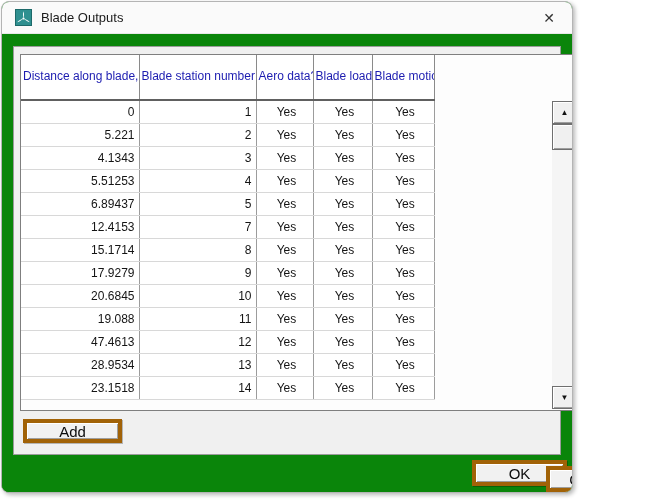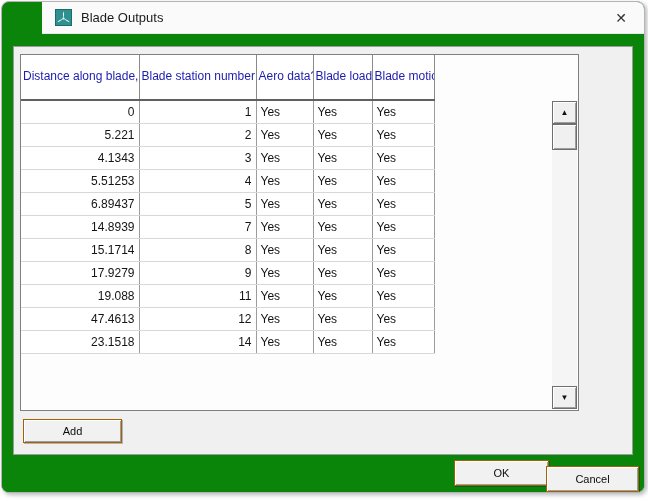--- a/index.html
+++ b/index.html
@@ -1,21 +1,21 @@
 <!DOCTYPE html>
 <html><head>
 <meta charset="utf-8">
 <style>
   * { margin:0; padding:0; box-sizing:border-box; }
   html,body { width:648px; height:501px; background:#ffffff; overflow:hidden;
               font-family:"Liberation Sans", sans-serif; }
 
-  .dialog { position:absolute; left:1px; top:1px; width:644px; height:492px;
+  .dialog { position:absolute; left:1px; top:1px; width:572px; height:492px;
             border-radius:8px; border:1px solid #b4b4b4; background:#0a850a;
-            box-shadow:2px 2px 4px rgba(0,0,0,.28); overflow:hidden;padding-left:40px; }
+            box-shadow:2px 2px 4px rgba(0,0,0,.28); overflow:hidden; }
 
   
   .titlebar { position:relative; height:32px; background:#fafafa;
               display:flex; align-items:center; padding-left:13px;
               border-bottom:1px solid #e8e8e8; }
   .app-icon { width:17px; height:17px; margin-right:9px; flex:0 0 auto; }
   .title { font-size:13px; color:#1b1b1b; }
   .close-btn { margin-left:auto; width:46px; height:32px; display:flex;
                align-items:center; justify-content:center; cursor:default;
                font-size:14px; color:#333; }
@@ -32,42 +32,42 @@
   table { border-collapse:collapse; table-layout:fixed; width:413px; }
   th, td { font-size:12px; overflow:hidden; white-space:nowrap; }
   th { height:45px; background:#ffffff; color:#1c1cb0; font-weight:normal;
        line-height:1.3; text-align:center; vertical-align:middle;
        border-right:1px solid #8a8a8a; border-bottom:2px solid #606060; padding:0 2px; }
   td { height:23px; color:#141414; background:#fff;
        border-right:1px solid #9c9c9c; border-bottom:1px solid #d8d8d8; }
   .c0 { width:118px; } .c1 { width:117px; } .c2 { width:57px; }
   .c3 { width:59px; }  .c4 { width:62px; }
   td.c0, td.c1 { text-align:right; padding-right:4px; }
-  td.c2, td.c3, td.c4 { text-align:left; padding-left:4px; }
+  td.c2, td.c3, td.c4 { text-align:center; padding-left:4px; }
 
   
   .vscroll { position:absolute; top:46px; right:1px; bottom:1px; width:25px;
              background:#f5f5f5; }
   .sb-btn { position:absolute; left:0; width:25px; height:23px; background:#f0f0f0;
             border:1px solid #6f6f6f; display:flex; align-items:center; justify-content:center;
             box-shadow:inset 1px 1px 0 #ffffff, inset -1px -1px 0 #9e9e9e;
             font-size:8px; color:#111; line-height:1; }
   .sb-up { top:0; }
   .sb-down { bottom:0; }
   .sb-thumb { position:absolute; left:0; top:23px; width:25px; height:26px;
               background:#f0f0f0; border:1px solid #6f6f6f;
               box-shadow:inset 1px 1px 0 #ffffff, inset -1px -1px 0 #9e9e9e; }
 
   
-  .btn { background:#f1f1f1; border:1px solid #a16207; color:#0c0c0c;
-         font-size:11px; font-family:"Liberation Sans", sans-serif;
+  .btn { background:#f1f1f1; border:4px solid #a16207; color:#0c0c0c;
+         font-size:15px; font-family:"Liberation Sans", sans-serif;
          box-shadow:inset 1px 1px 0 #ffffff, inset -1px -1px 0 #9e9e9e,
                     1px 1px 0 rgba(0,0,0,.25); }
   .add-btn { position:absolute; left:9px; top:372px; width:99px; height:24px; }
-  .ok-btn { position:absolute; left:452px; top:426px; width:95px; height:26px; }
+  .ok-btn { position:absolute; left:470px; top:426px; width:95px; height:26px; }
   .cancel-btn { position:absolute; left:544px; top:426px; width:93px; height:26px;margin-top:6px; }
 </style>
 </head>
 <body>
 
 <div class="dialog">
 
   <div class="titlebar">
     <svg class="app-icon" viewBox="0 0 17 17">
       <rect x="0.5" y="0.5" width="16" height="16" fill="#2f9090" stroke="#1d6a6a"></rect>
@@ -126,50 +126,64 @@
                 <td class="c4">Yes</td>
               </tr>
               <tr>
                 <td class="c0">6.89437</td>
                 <td class="c1">5</td>
                 <td class="c2">Yes</td>
                 <td class="c3">Yes</td>
                 <td class="c4">Yes</td>
               </tr>
               <tr>
-                <td class="c0">14.8939</td>
+                <td class="c0">12.4153</td>
                 <td class="c1">7</td>
                 <td class="c2">Yes</td>
                 <td class="c3">Yes</td>
                 <td class="c4">Yes</td>
               </tr>
               <tr>
                 <td class="c0">15.1714</td>
                 <td class="c1">8</td>
                 <td class="c2">Yes</td>
                 <td class="c3">Yes</td>
                 <td class="c4">Yes</td>
               </tr>
               <tr>
                 <td class="c0">17.9279</td>
                 <td class="c1">9</td>
                 <td class="c2">Yes</td>
                 <td class="c3">Yes</td>
                 <td class="c4">Yes</td>
               </tr>
               <tr>
+                <td class="c0">20.6845</td>
+                <td class="c1">10</td>
+                <td class="c2">Yes</td>
+                <td class="c3">Yes</td>
+                <td class="c4">Yes</td>
+              </tr>
+              <tr>
                 <td class="c0">19.088</td>
                 <td class="c1">11</td>
                 <td class="c2">Yes</td>
                 <td class="c3">Yes</td>
                 <td class="c4">Yes</td>
               </tr>
               <tr>
                 <td class="c0">47.4613</td>
                 <td class="c1">12</td>
+                <td class="c2">Yes</td>
+                <td class="c3">Yes</td>
+                <td class="c4">Yes</td>
+              </tr>
+              <tr>
+                <td class="c0">28.9534</td>
+                <td class="c1">13</td>
                 <td class="c2">Yes</td>
                 <td class="c3">Yes</td>
                 <td class="c4">Yes</td>
               </tr>
               <tr>
                 <td class="c0">23.1518</td>
                 <td class="c1">14</td>
                 <td class="c2">Yes</td>
                 <td class="c3">Yes</td>
                 <td class="c4">Yes</td>

